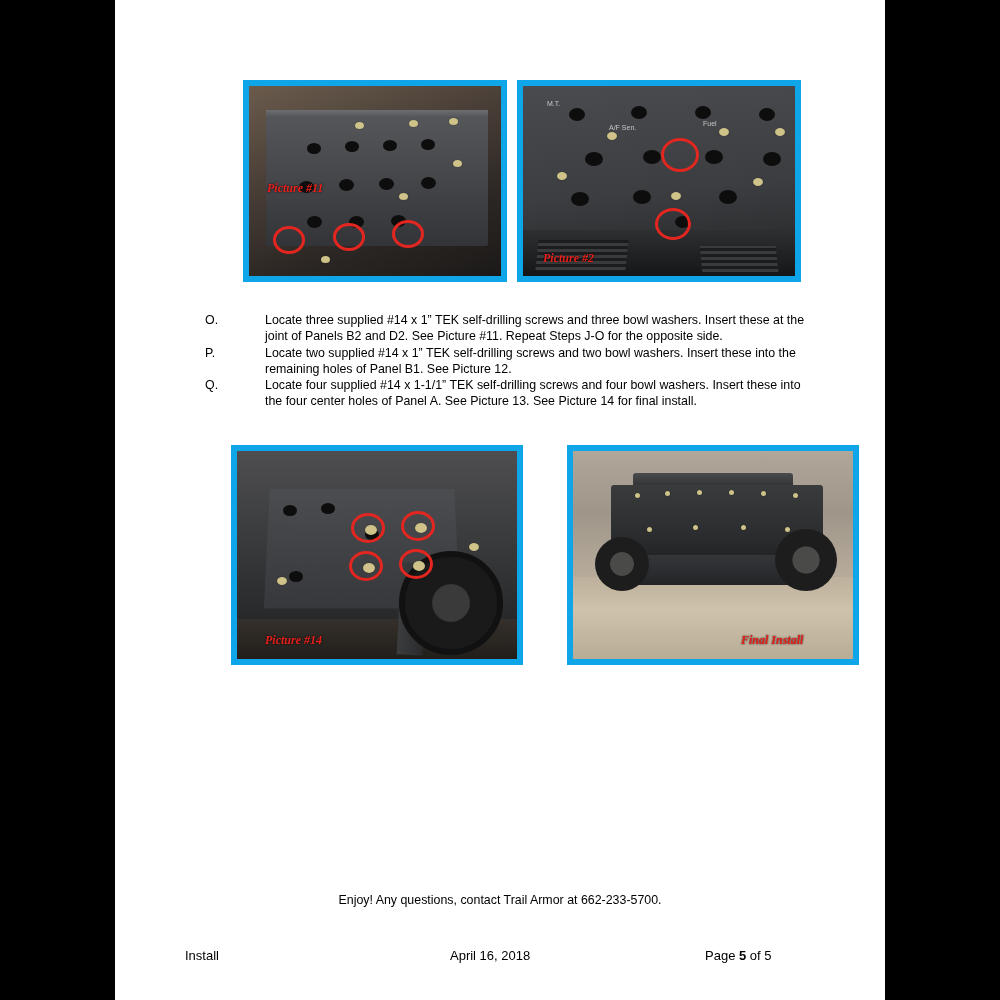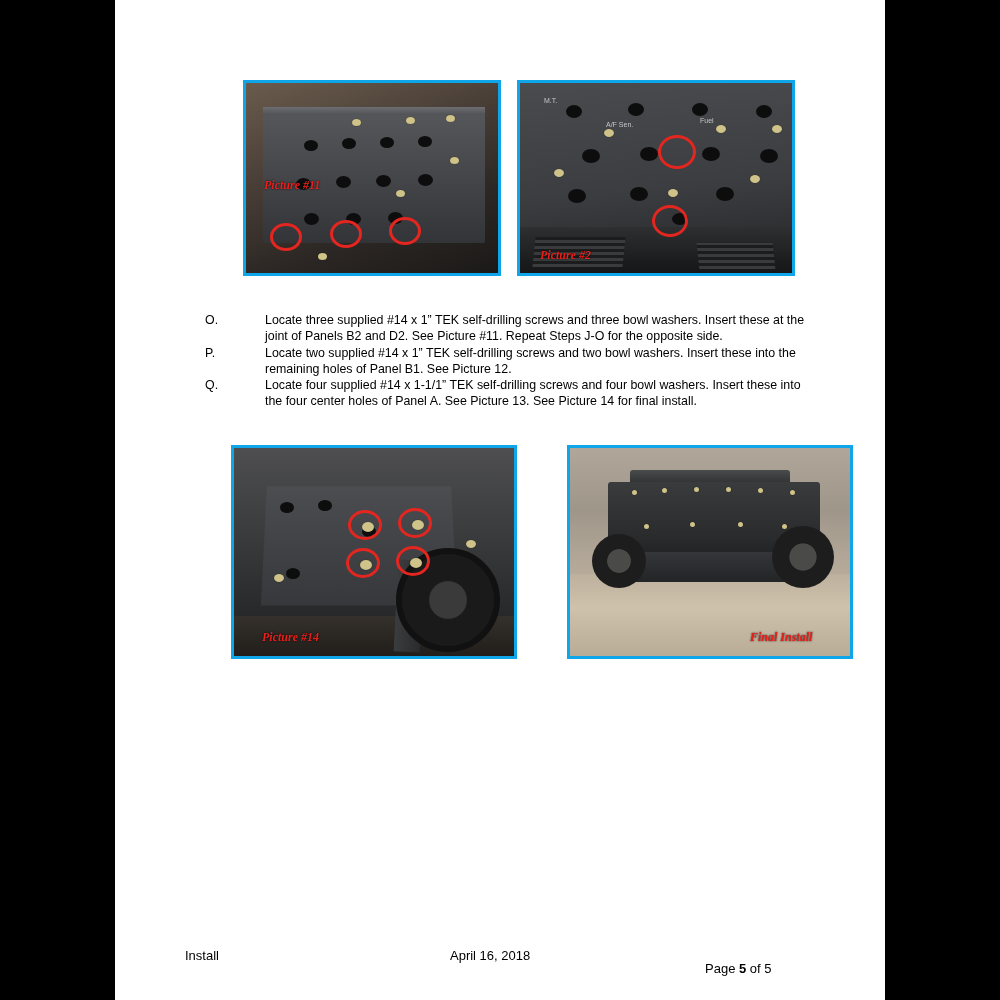--- a/index.html
+++ b/index.html
@@ -20,21 +20,21 @@
     width: 770px;
     height: 1000px;
     background: #ffffff;
   }
 
   
   .fig {
     position: absolute;
     background: #2b2b2b;
     overflow: hidden;
-    border: 3px solid #0ea5e9;
+    border: 6px solid #0ea5e9;
   }
   .fig .caption {
     position: absolute;
     font-family: "Liberation Serif", serif;
     font-weight: bold;
     font-style: italic;
     color: #e8201b;
     font-size: 12px;
     text-shadow: 0 0 2px rgba(0,0,0,.9);
     white-space: nowrap;
@@ -197,21 +197,21 @@
   .footer {
     position: absolute;
     left: 70px;
     right: 40px;
     top: 948px;
     font-size: 13px;
     color: #000;
   }
   .footer .orig { position: absolute; left: 0; top: 0; }
   .footer .date { position: absolute; left: 265px; top: 0; }
-  .footer .pg   { position: absolute; left: 520px; top: 0; margin-top: 13px; }
+  .footer .pg   { position: absolute; left: 520px; top: 0; }
   .footer b { font-weight: bold; }
 </style>
 </head>
 <body>
 
 <div class="page">
 
   <div class="fig" id="pic11">
     <div class="floor"></div>
     <div class="lip"></div>
@@ -319,38 +319,39 @@
     <div class="screwdot" style="left:92px;top:40px;width:5px;height:5px;"></div>
     <div class="screwdot" style="left:124px;top:39px;width:5px;height:5px;"></div>
     <div class="screwdot" style="left:156px;top:39px;width:5px;height:5px;"></div>
     <div class="screwdot" style="left:188px;top:40px;width:5px;height:5px;"></div>
     <div class="screwdot" style="left:220px;top:42px;width:5px;height:5px;"></div>
     <div class="screwdot" style="left:74px;top:76px;width:5px;height:5px;"></div>
     <div class="screwdot" style="left:120px;top:74px;width:5px;height:5px;"></div>
     <div class="screwdot" style="left:168px;top:74px;width:5px;height:5px;"></div>
     <div class="screwdot" style="left:212px;top:76px;width:5px;height:5px;"></div>
 
-    <div class="caption" style="left:180px;top:182px;">Final Install</div>
+    <div class="caption" style="left:168px;top:182px;">Final Install</div>
   </div>
 
   <div class="steps">
     <div class="step">
       <span class="mk">O.</span>
       <span class="txt">Locate three supplied #14 x 1” TEK self-drilling screws and three bowl washers. Insert these at the joint of Panels B2 and D2. See Picture #11. Repeat Steps J-O for the opposite side.</span>
     </div>
     <div class="step">
       <span class="mk">P.</span>
       <span class="txt">Locate two supplied #14 x 1” TEK self-drilling screws and two bowl washers. Insert these into the remaining holes of Panel B1. See Picture 12.</span>
     </div>
     <div class="step">
       <span class="mk">Q.</span>
       <span class="txt">Locate four supplied #14 x 1-1/1” TEK self-drilling screws and four bowl washers. Insert these into the four center holes of Panel A. See Picture 13. See Picture 14 for final install.</span>
     </div>
   </div>
 
+  <div class="contact">Enjoy!  Any questions, contact Trail Armor at 662-233-5700.</div>
 
   <div class="footer">
     <span class="orig">Install</span>
     <span class="date">April 16, 2018</span>
     <span class="pg">
       <span>Page</span>
       <b>5</b>
       <span>of</span>
       <span>5</span>
     </span>

